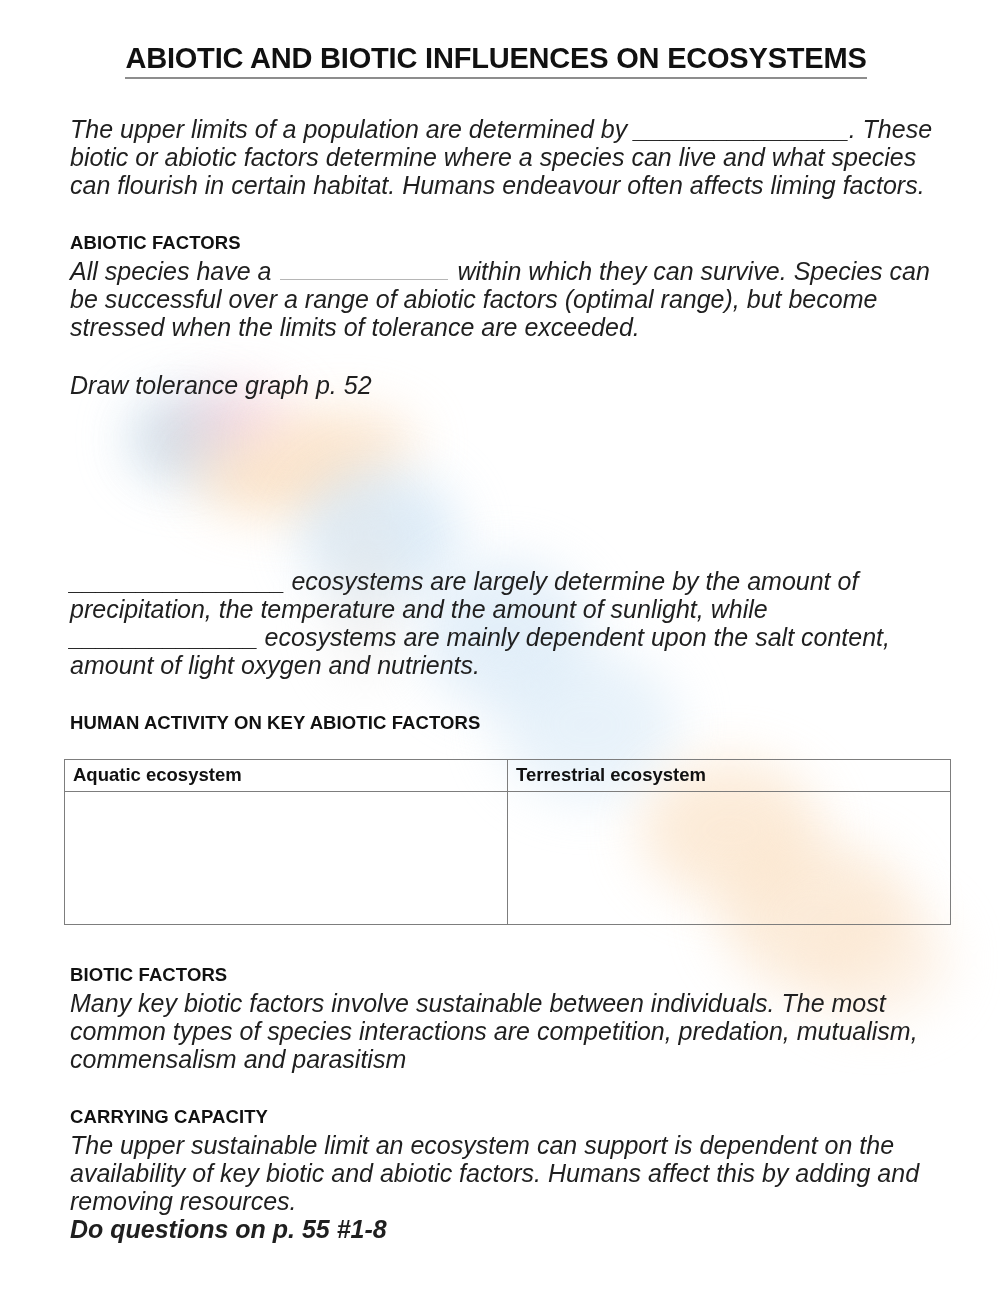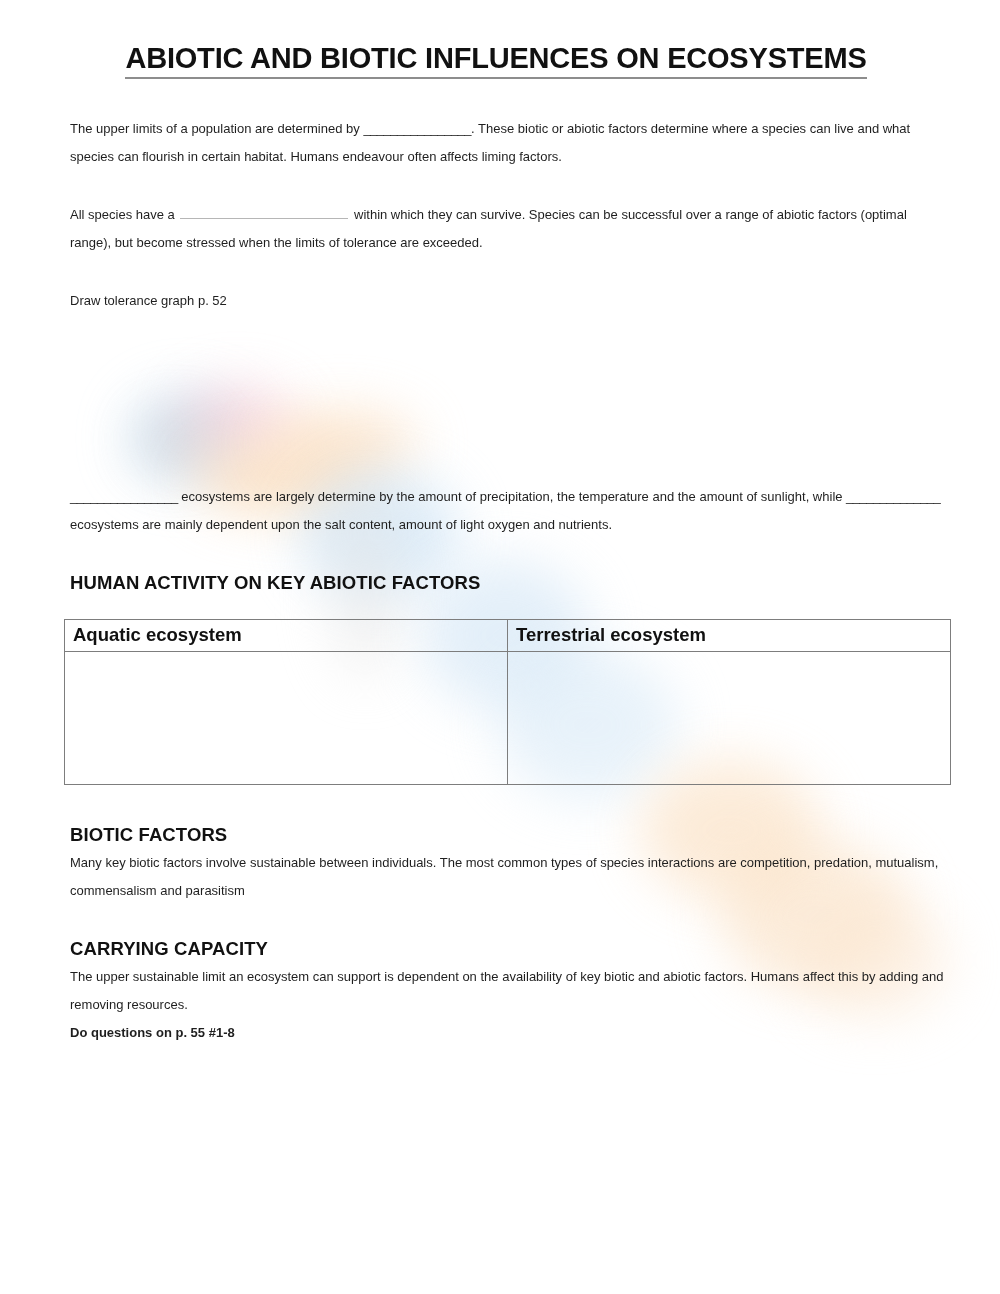--- a/index.html
+++ b/index.html
@@ -54,24 +54,25 @@
     padding-bottom: 2px;
   }
 
   .body-block {
     padding-left: 70px;
     padding-right: 50px;
   }
 
   p.para {
     margin: 0;
-    font-size: 13px;
+    font-size: 25px;
     line-height: 28px;
     color: #1f1f1f;
     max-width: 880px;
+    font-style: italic;
   }
 
   .section-head {
     margin: 0;
     font-size: 18.5px;
     font-weight: bold;
     letter-spacing: 0.1px;
     line-height: 28px;
     color: #111111;
   }
@@ -150,20 +151,21 @@
 
   <div class="spacer-lg"></div>
 
   <div class="body-block">
     <p class="para"><span>The upper limits of a population are determined by </span><span class="blank-underscore">________________</span><span>.  These biotic or abiotic factors determine where a species can live and what species can flourish in certain habitat. Humans endeavour often affects liming factors.</span></p>
   </div>
 
   <div class="spacer-md"></div>
 
   <div class="body-block">
+    <h2 class="section-head">ABIOTIC FACTORS</h2>
     <p class="para"><span>All species have a </span><span class="blank-rule"></span><span> within which they can survive. Species can be successful over a range of abiotic factors (optimal range), but become stressed when the limits of tolerance are exceeded.</span></p>
 
     <div class="spacer-md"></div>
 
     <p class="para">Draw tolerance graph p. 52</p>
   </div>
 
   <div class="graph-space"></div>
 
   <div class="body-block">

